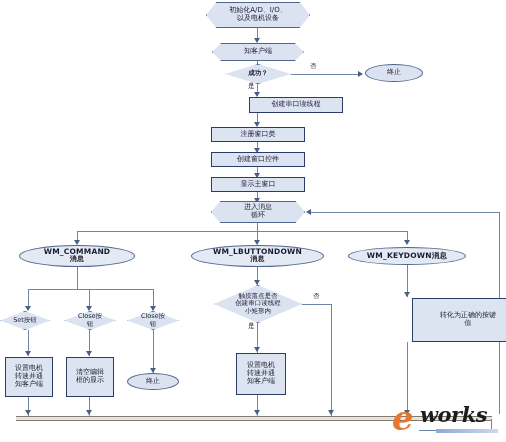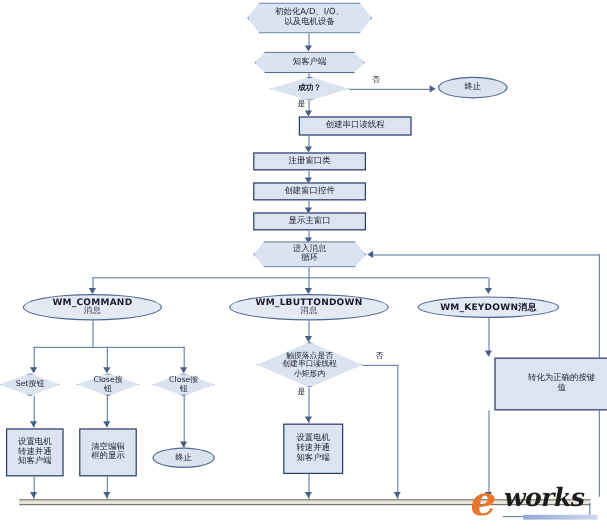--- a/index.html
+++ b/index.html
@@ -71,21 +71,21 @@
     letter-spacing:.2px;
     align-items:center;
   }
   .band .bshape{
     position:absolute;left:0;top:0;right:0;bottom:0;
     background:#e4eaf4;
     border:1px solid #51668f;
     border-radius:50%/50%;
   }
   .band .btxt{position:relative;z-index:2;line-height:1.1;}
-  .band .btxt .l2{font-weight:normal;font-size:7px;}
+  .band .btxt .l2{font-weight:bold;font-size:7px;}
 
   
   .ln{
     position:absolute;
     background:#6f86ab;
   }
   .ln.v{width:1px;}
   .ln.h{height:1px;}
 
   .arrow{

